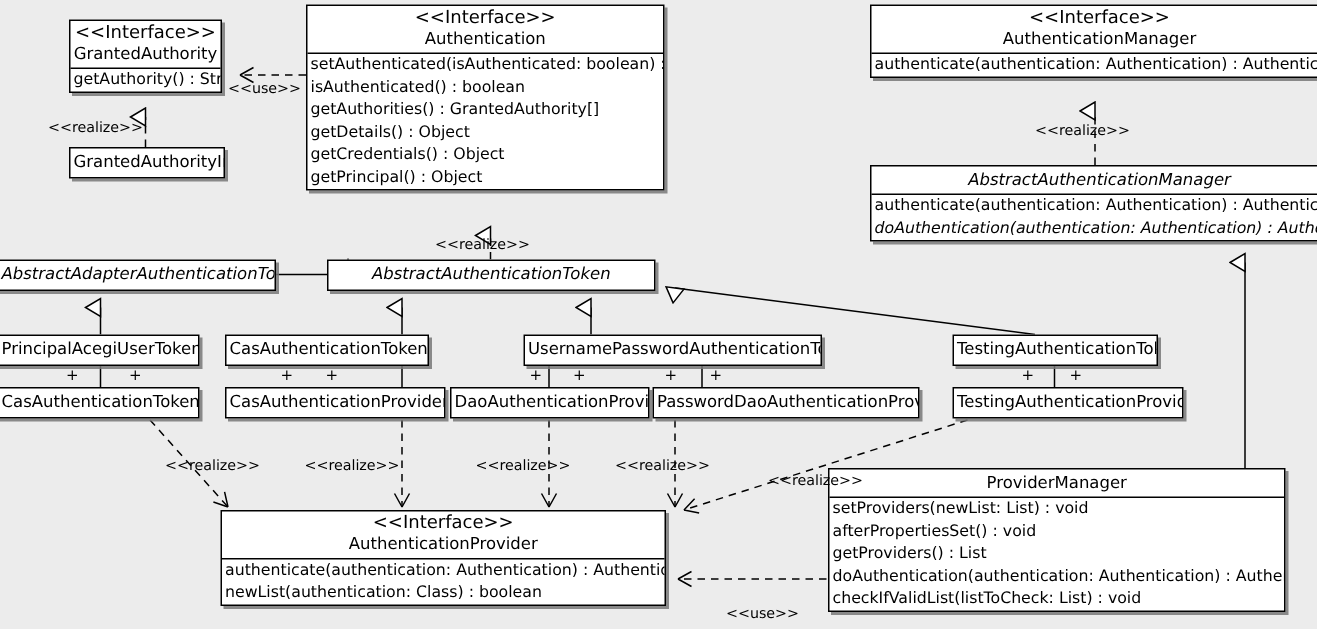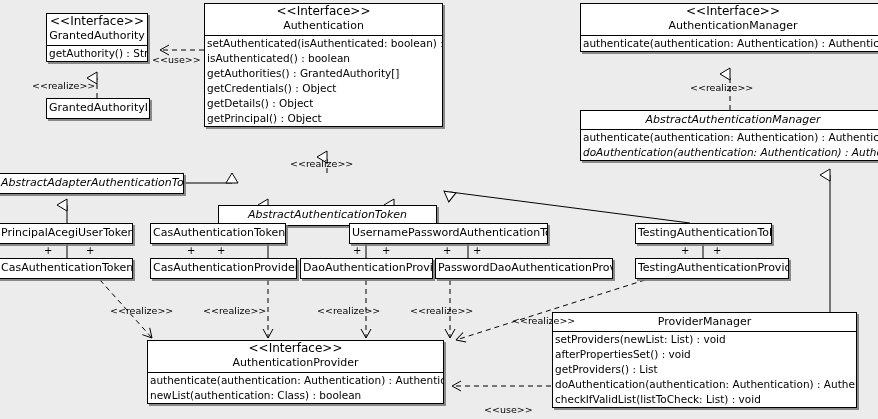--- a/index.html
+++ b/index.html
@@ -125,22 +125,22 @@
   <div class="uclass" style="left:204px;top:3px;width:239px;">
     <div class="hdr">
       <div class="stereo">&lt;&lt;Interface&gt;&gt;</div>
       <div class="cname">Authentication</div>
     </div>
     <div class="divider"></div>
     <div class="members">
       <div class="member">setAuthenticated(isAuthenticated: boolean) : void</div>
       <div class="member">isAuthenticated() : boolean</div>
       <div class="member">getAuthorities() : GrantedAuthority[]</div>
+      <div class="member">getDetails() : Object</div>
       <div class="member">getCredentials() : Object</div>
-      <div class="member">getDetails() : Object</div>
       <div class="member">getPrincipal() : Object</div>
     </div>
   </div>
 
   <div class="edgelabel" style="left:290px;top:158px;">&lt;&lt;realize&gt;&gt;</div>
 
   <div class="uclass" style="left:580px;top:3px;width:306px;">
     <div class="hdr">
       <div class="stereo">&lt;&lt;Interface&gt;&gt;</div>
       <div class="cname">AuthenticationManager</div>
@@ -163,21 +163,21 @@
       <div class="member abs">doAuthentication(authentication: Authentication) : Authentication</div>
     </div>
   </div>
 
   <div class="uclass compact" style="left:-2px;top:173px;width:186px;">
     <div class="hdr">
       <div class="cname abs">AbstractAdapterAuthenticationToken</div>
     </div>
   </div>
 
-  <div class="uclass compact" style="left:218px;top:173px;width:219px;margin-top:32px;">
+  <div class="uclass compact" style="left:218px;top:173px;width:219px;">
     <div class="hdr">
       <div class="cname abs">AbstractAuthenticationToken</div>
     </div>
   </div>
 
   <div class="uclass compact" style="left:-2px;top:223px;width:135px;">
     <div class="hdr">
       <div class="cname">PrincipalAcegiUserToken</div>
     </div>
   </div>

